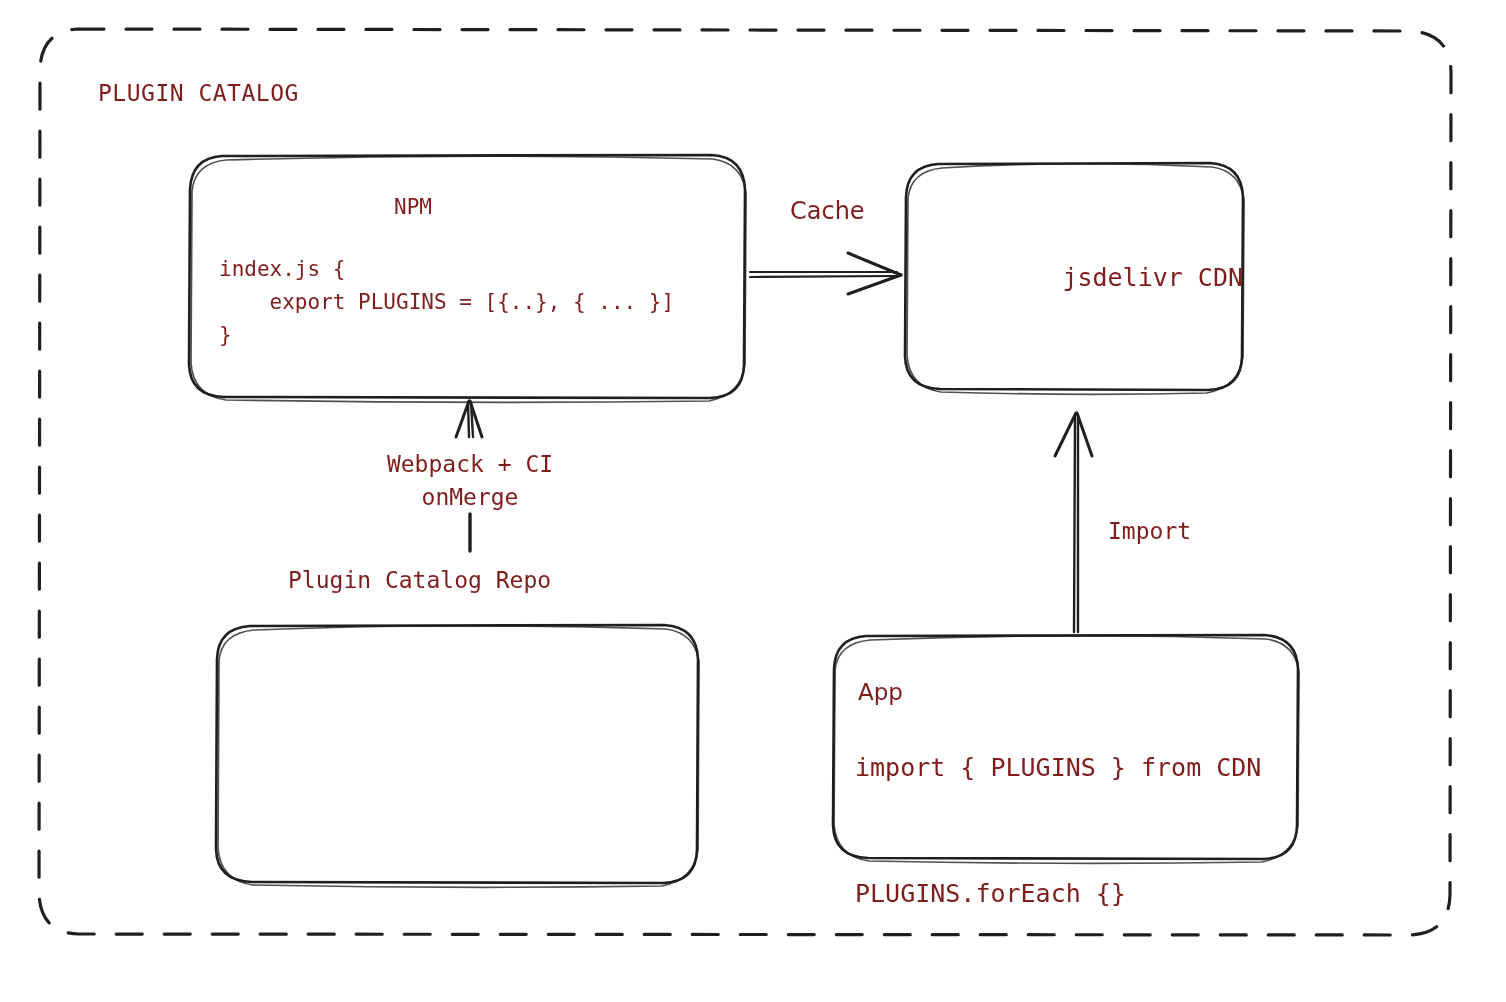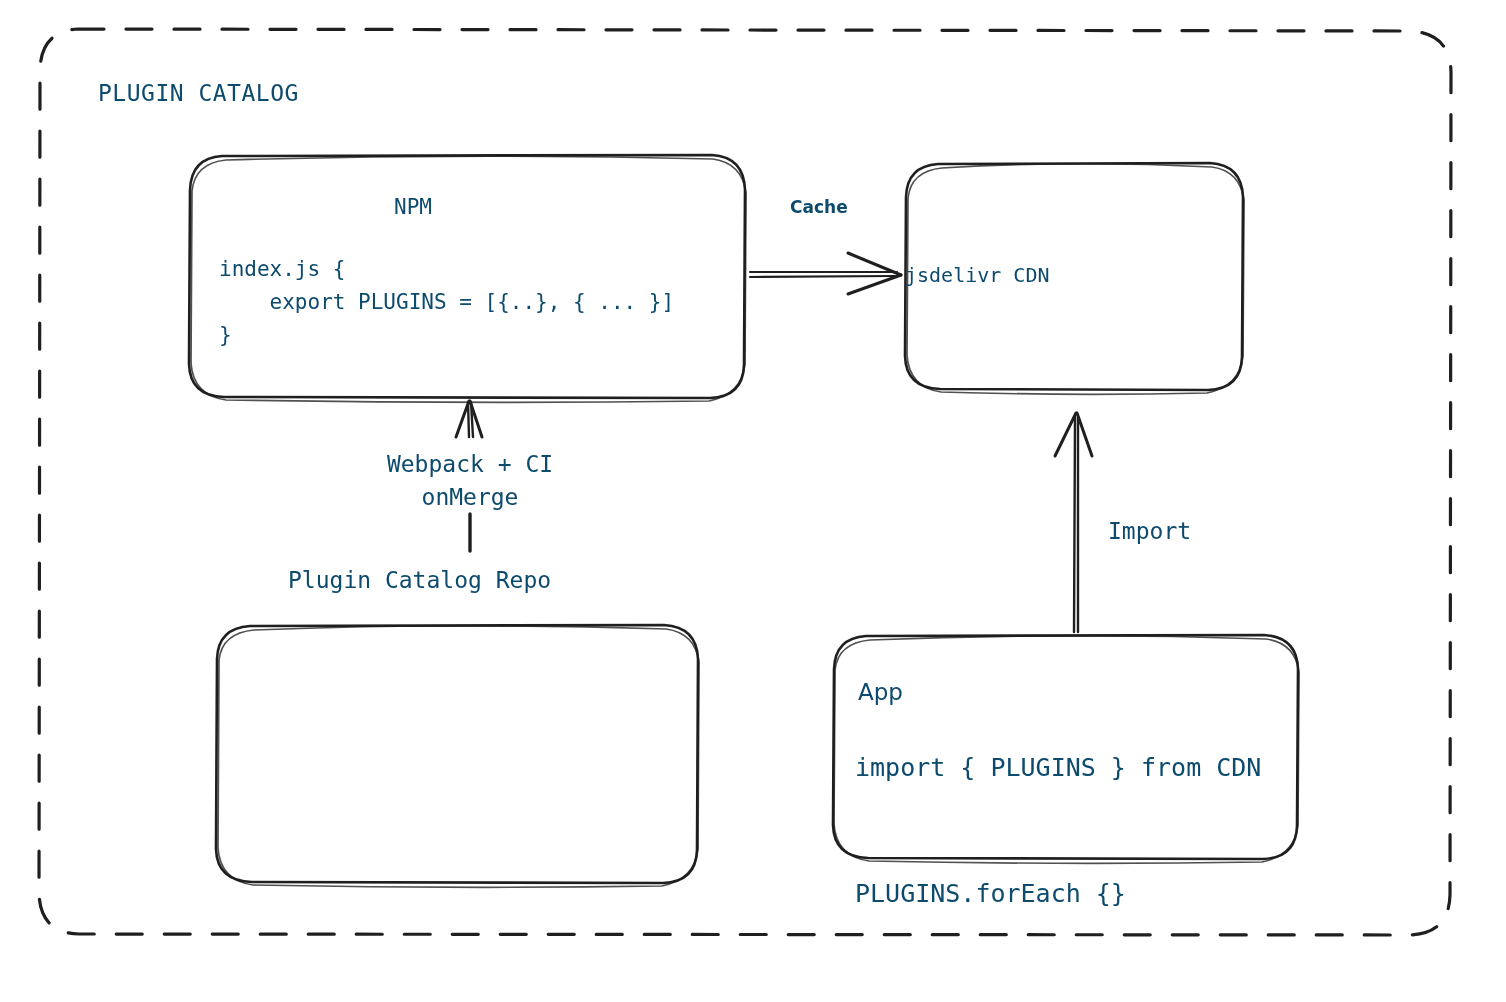--- a/index.html
+++ b/index.html
@@ -17,21 +17,21 @@
   }
   #sketch {
     position: absolute;
     top: 0;
     left: 0;
     width: 1506px;
     height: 1002px;
   }
   .lbl {
     position: absolute;
-    color: #0c4a6e;
+    color: #7f1d1d;
     white-space: pre;
     line-height: 1.0;
   }
   .mono {
     font-family: "DejaVu Sans Mono", monospace;
   }
   .sans {
     font-family: "DejaVu Sans", sans-serif;
   }
 
@@ -56,30 +56,29 @@
     top: 253px;
     font-size: 21px;
     line-height: 33px;
   }
 
   
   #cdn-title {
     left: 905px;
     top: 265px;
     width: 338px;
-    text-align: left;
-    font-size: 20px;
+    text-align: right;
+    font-size: 25px;
   }
 
   
   #cache-label {
     left: 790px;
     top: 199px;
-    font-size: 17px;
-    font-weight: bold;
+    font-size: 24px;
   }
   #import-label {
     left: 1108px;
     top: 520px;
     font-size: 23px;
   }
   #pipeline-label {
     left: 372px;
     top: 448px;
     font-size: 23px;

